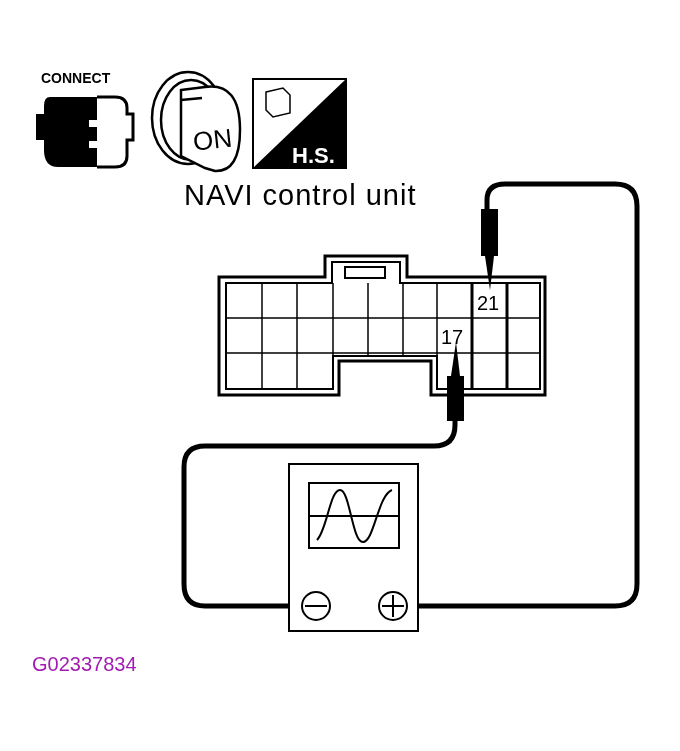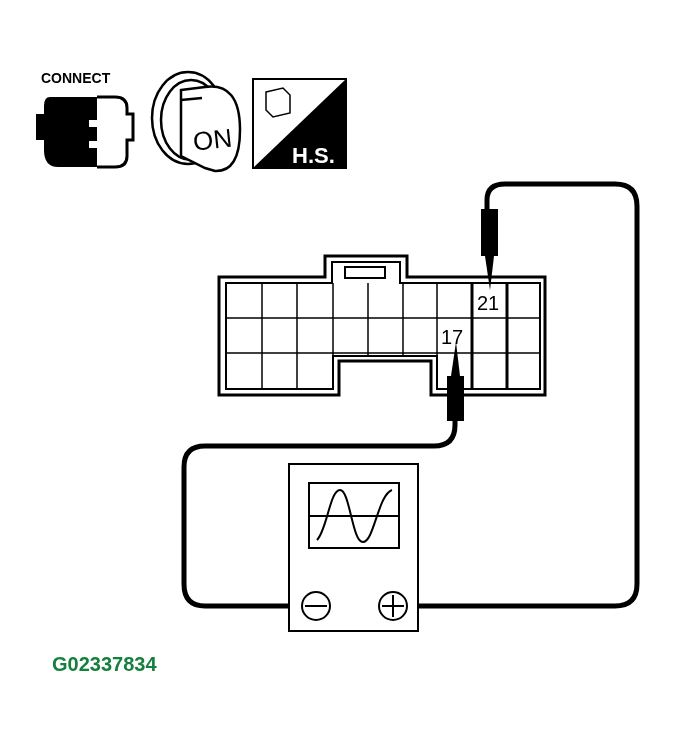--- a/index.html
+++ b/index.html
@@ -1,19 +1,19 @@
 <!DOCTYPE html>
 <html><head>
 <meta charset="utf-8">
 <style>
   html,body{margin:0;padding:0;background:#ffffff;}
   body{width:680px;height:751px;position:relative;overflow:hidden;font-family:"Liberation Sans",sans-serif;}
   svg{position:absolute;left:0;top:0;}
   .title{position:absolute;left:184px;top:180px;font-size:29px;line-height:31px;color:#000;letter-spacing:1px;}
-  .code{position:absolute;left:52px;top:653px;font-size:20px;font-weight:bold;color:#15803d;}
+  .code{position:absolute;left:32px;top:653px;font-size:20px;font-weight:normal;color:#a21caf;}
   .connect-label{position:absolute;left:41px;top:70px;font-size:14px;font-weight:bold;color:#000;}
 </style>
 </head>
 <body>
 
 <svg width="680" height="751" viewBox="0 0 680 751">
 
   <g>
     <path d="M50 97 Q44 97 44 106 L44 114 L36 114 L36 140 L44 140 L44 150 Q44 167 58 167 L97 167 L97 148 L89 148 L89 141 L97 141 L97 127 L89 127 L89 120 L97 120 L97 97 Z" fill="#000"></path>
     <path d="M97 97 L115 97 Q127 97 127 108 L127 114 L133 114 L133 140 L127 140 L127 156 Q127 167 115 167 L97 167" fill="none" stroke="#000" stroke-width="3"></path>
@@ -76,14 +76,15 @@
     <circle cx="316" cy="606" r="14" fill="#fff" stroke-width="2"></circle>
     <line x1="305" y1="606" x2="327" y2="606" stroke-width="2"></line>
     <circle cx="393" cy="606" r="14" fill="#fff" stroke-width="2"></circle>
     <line x1="382" y1="606" x2="404" y2="606" stroke-width="2"></line>
     <line x1="393" y1="595" x2="393" y2="617" stroke-width="2"></line>
   </g>
 </svg>
 
 <div class="connect-label">CONNECT</div>
 <div class="title">
+  <div>NAVI control unit</div>
 </div>
 <div class="code">G02337834</div>
 
 </body></html>

